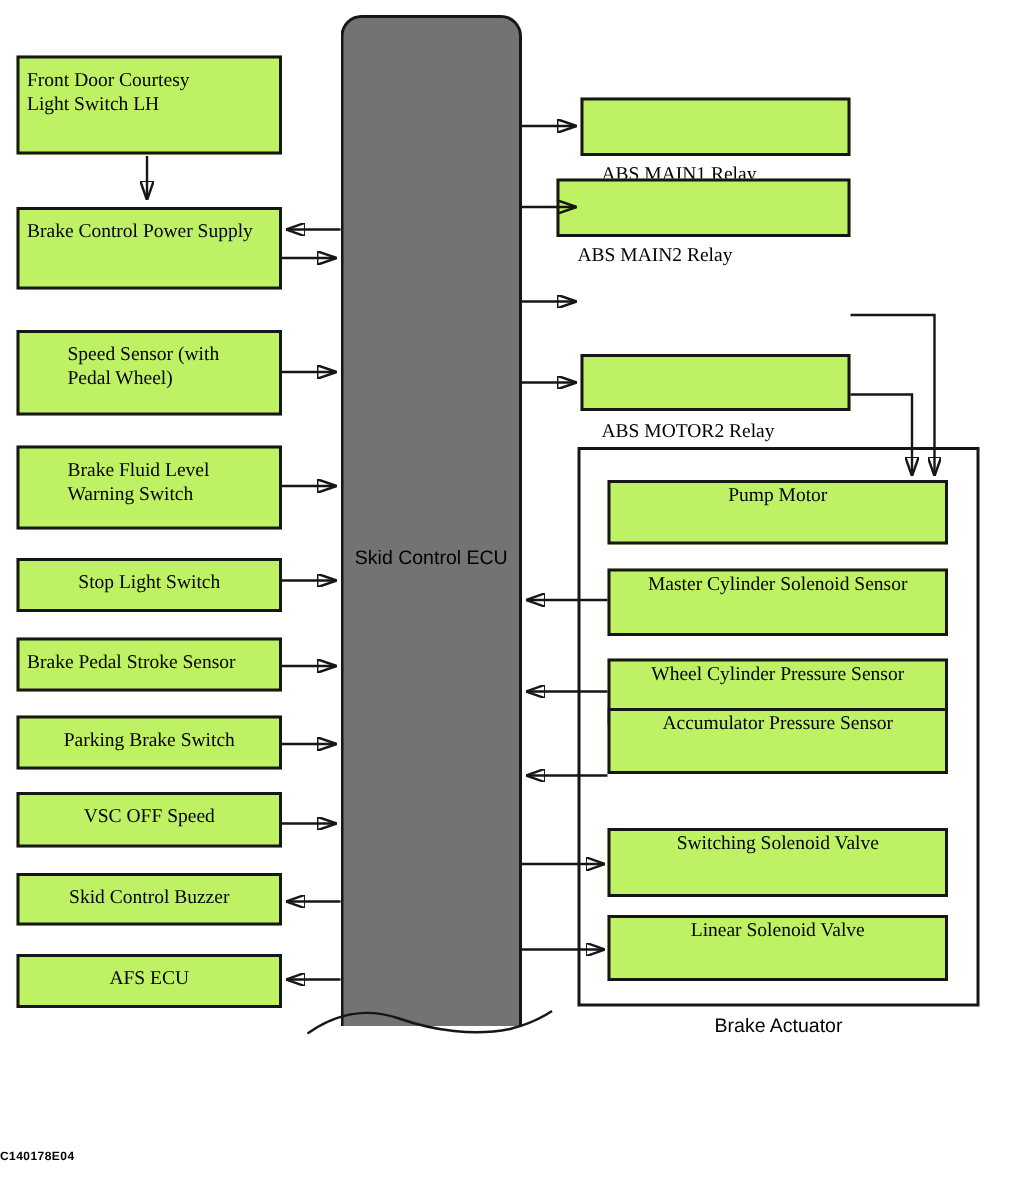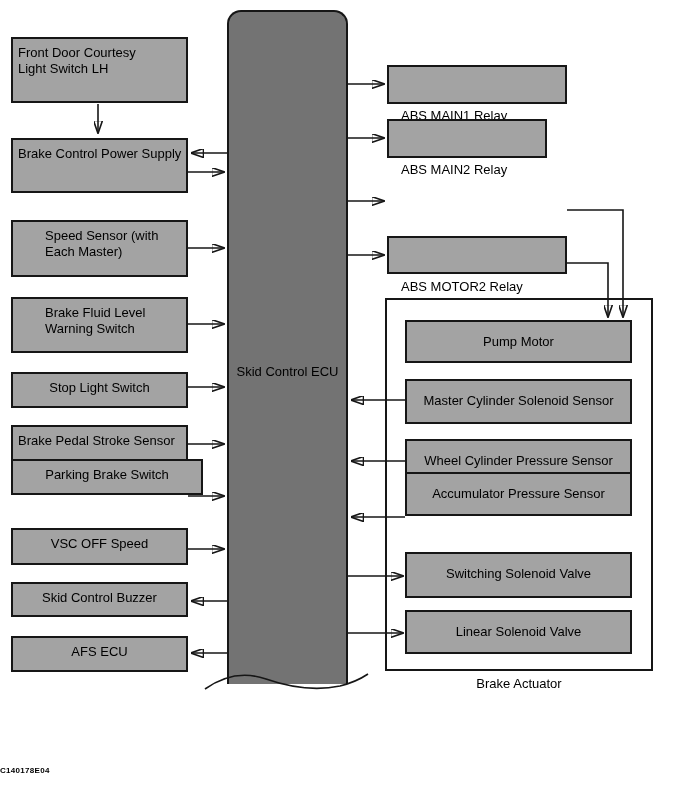--- a/index.html
+++ b/index.html
@@ -8,25 +8,26 @@
     position: relative;
     background: #ffffff;
     font-family: "Liberation Sans", sans-serif;
     color: #000;
     overflow: hidden;
   }
   .canvas { position: absolute; inset: 0; }
   .box {
     position: absolute;
     border: 2px solid #161616;
-    background: #a3a3a3;
+    background: #bef264;
     box-sizing: border-box;
     font-size: 13px;
     line-height: 16px;
     z-index: 1;
+    font-family: Liberation Serif, serif;
   }
   .box .lbl {
     display: block;
     padding-top: 6px;
     white-space: pre-line;
   }
   .al-left .lbl   { text-align: left;  padding-left: 5px; }
   .al-ind .lbl    { text-align: left;  padding-left: 32px; }
   .al-center .lbl { text-align: center; }
   .relay .lbl     { text-align: left;  padding-left: 12px; padding-top: 5px; margin-top: 36px; }
@@ -56,21 +57,21 @@
     z-index: 1;
   }
   .actuator-caption {
     position: absolute;
     left: 385px; top: 676px; width: 268px;
     text-align: center;
     font-size: 13px;
     z-index: 1;
   }
   .inner-box { left: 405px; width: 227px; }
-  .inner-box .lbl { padding-top: 12px; }
+  .inner-box .lbl { padding-top: 0; }
   .fig-code {
     position: absolute;
     top: 766px; left: 0; width: 672px;
     font-size: 8px;
     font-weight: bold;
     letter-spacing: 0.3px;
     z-index: 1;
   }
   svg.wires {
     position: absolute; inset: 0;
@@ -92,37 +93,37 @@
     <span class="lbl">Front Door Courtesy
 Light Switch LH</span>
   </div>
 
   <div class="box al-left" style="left:11px;top:138px;width:177px;height:55px">
     <span class="lbl">Brake Control Power Supply</span>
   </div>
 
   <div class="box al-ind" style="left:11px;top:220px;width:177px;height:57px">
     <span class="lbl">Speed Sensor (with
-Each Master)</span>
+Pedal Wheel)</span>
   </div>
 
   <div class="box al-ind" style="left:11px;top:297px;width:177px;height:56px">
     <span class="lbl">Brake Fluid Level
 Warning Switch</span>
   </div>
 
   <div class="box al-center" style="left:11px;top:372px;width:177px;height:36px">
     <span class="lbl">Stop Light Switch</span>
   </div>
 
   <div class="box al-left" style="left:11px;top:425px;width:177px;height:36px">
     <span class="lbl">Brake Pedal Stroke Sensor</span>
   </div>
 
-  <div class="box al-center" style="left:11px;top:459px;width:192px;height:36px">
+  <div class="box al-center" style="left:11px;top:477px;width:177px;height:36px">
     <span class="lbl">Parking Brake Switch</span>
   </div>
 
   <div class="box al-center" style="left:11px;top:528px;width:177px;height:37px">
     <span class="lbl">VSC OFF Speed</span>
   </div>
 
   <div class="box al-center" style="left:11px;top:582px;width:177px;height:35px">
     <span class="lbl">Skid Control Buzzer</span>
   </div>
@@ -132,21 +133,21 @@
   </div>
 
   <div class="ecu-box">
     <span class="ecu-label">Skid Control ECU</span>
   </div>
 
   <div class="box relay" style="left:387px;top:65px;width:180px;height:39px">
     <span class="lbl">ABS MAIN1 Relay</span>
   </div>
 
-  <div class="box relay" style="left:387px;top:119px;width:160px;height:39px">
+  <div class="box relay" style="left:371px;top:119px;width:196px;height:39px">
     <span class="lbl">ABS MAIN2 Relay</span>
   </div>
 
 
   <div class="box relay" style="left:387px;top:236px;width:180px;height:38px">
     <span class="lbl">ABS MOTOR2 Relay</span>
   </div>
 
   <div class="actuator-box"></div>
 

